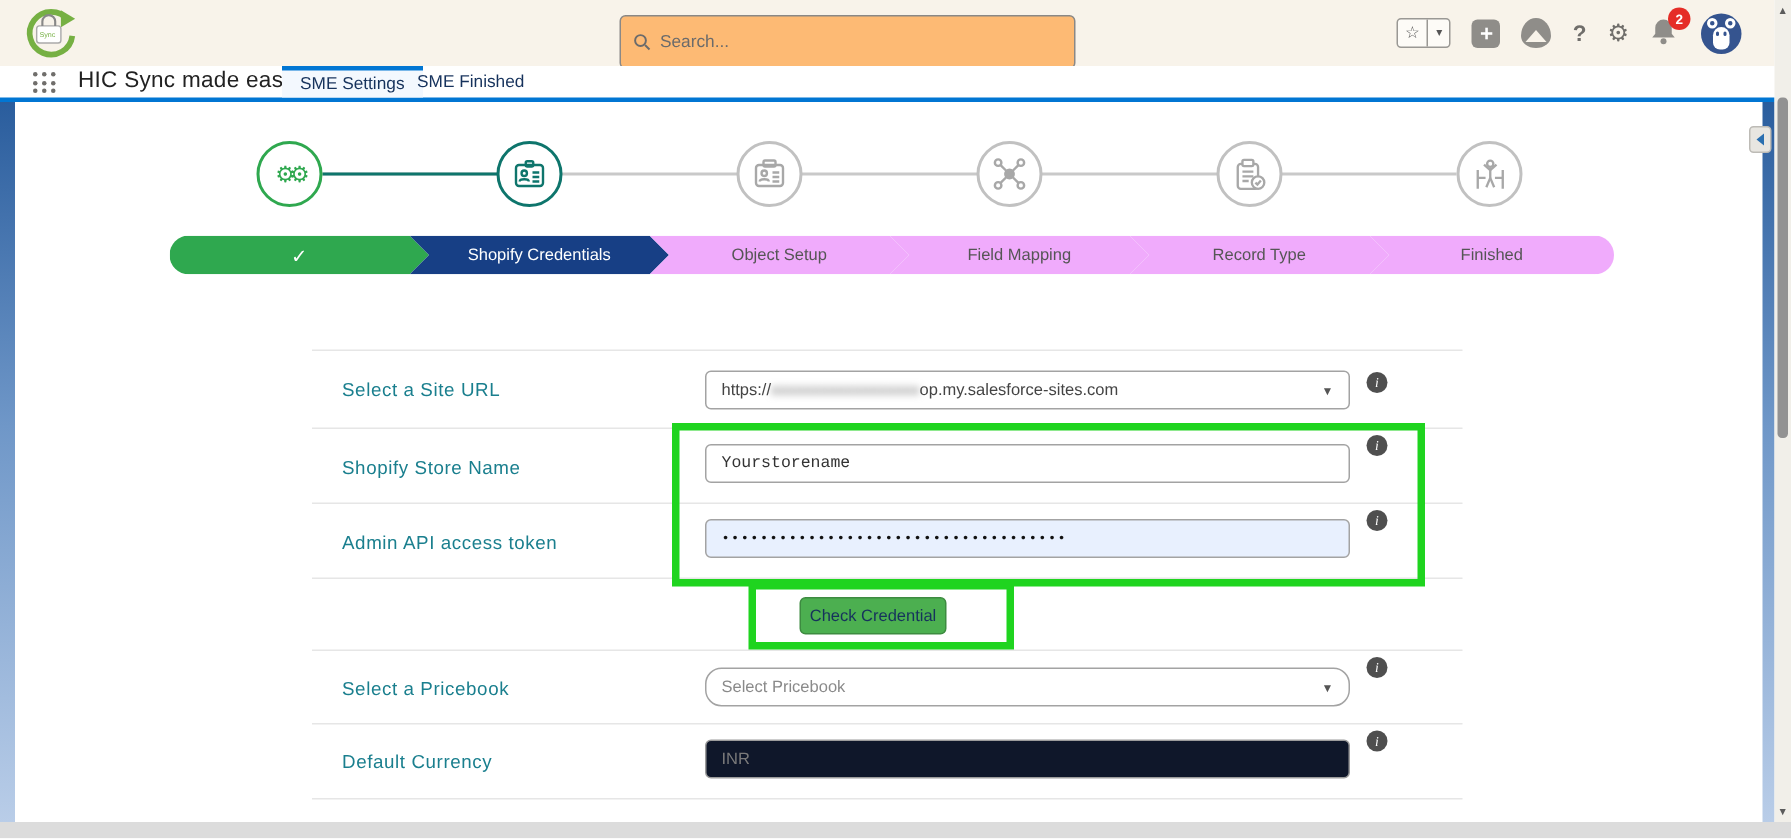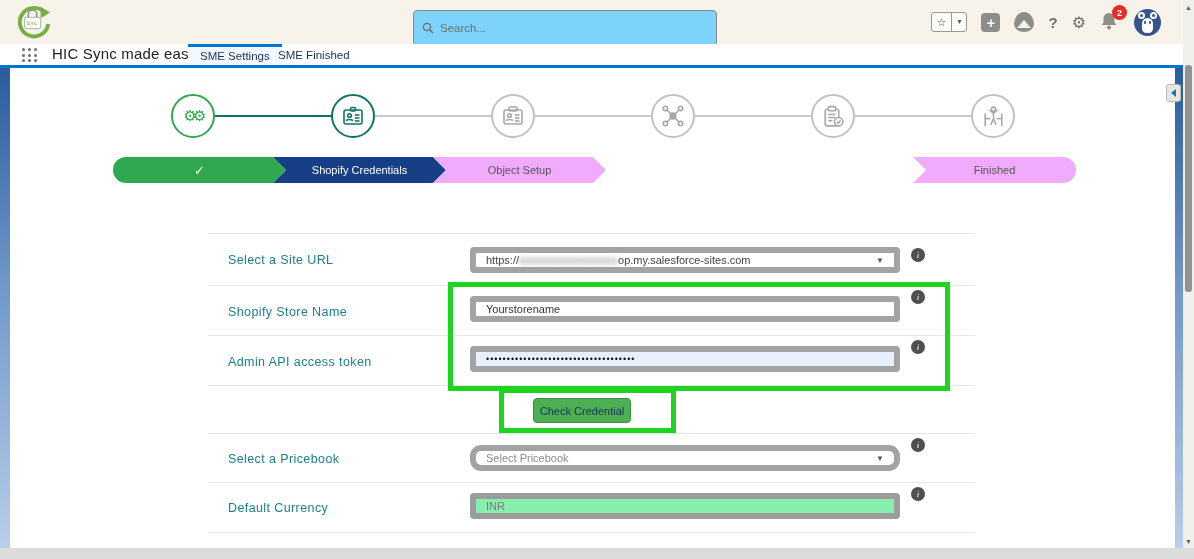--- a/index.html
+++ b/index.html
@@ -3,21 +3,21 @@
 <meta charset="utf-8">
 <style>
   * { margin:0; padding:0; box-sizing:border-box; }
   html,body { width:1194px; height:559px; }
   body { font-family:"Liberation Sans", sans-serif; }
   .screen { position:relative; width:1194px; height:559px; background:#ffffff; overflow:hidden; }
 
   
   .top-header { position:absolute; left:0; top:0; width:1183px; height:44px; background:#f8f3ea; }
   .logo { position:absolute; left:14px; top:3px; width:38px; height:38px; }
-  .search-box { position:absolute; left:413px; top:10px; width:304px; height:36px; background:#7dd3fc;
+  .search-box { position:absolute; left:413px; top:10px; width:304px; height:36px; background:#fdba74;
     border:1px solid #8a8886; border-radius:4px; display:flex; align-items:center; padding:0 8px; gap:6px; }
   .search-box .ph { color:#6b6b6b; font-size:11.5px; }
   .hdr-actions { position:absolute; right:22px; top:9px; height:26px; display:flex; align-items:center; gap:14px; }
   .fav-combo { display:flex; align-items:center; border:1px solid #9a9894; border-radius:3px; background:#fdfbf7; height:20px; }
   .fav-combo .cell { padding:0 5px; font-size:11px; color:#555; line-height:18px; }
   .fav-combo .cell+.cell { border-left:1px solid #9a9894; font-size:8px; }
   .plus-btn { width:19px; height:19px; background:#8f8d89; border-radius:4px; color:#fff; font-size:15px;
     font-weight:bold; display:flex; align-items:center; justify-content:center; line-height:1; }
   .trail-icon { width:20px; height:20px; border-radius:50% 50% 50% 50%/60% 60% 40% 40%; background:#8f8d89;
     position:relative; overflow:hidden; }
@@ -78,28 +78,28 @@
   .seg.mid { clip-path:polygon(0 0, calc(100% - 13px) 0, 100% 50%, calc(100% - 13px) 100%, 0 100%, 13px 50%);
     filter:drop-shadow(-3px 0 0 #ffffff); }
   .seg.first { clip-path:polygon(0 0, calc(100% - 13px) 0, 100% 50%, calc(100% - 13px) 100%, 0 100%); }
   .seg.last { clip-path:polygon(0 0, 100% 0, 100% 100%, 0 100%, 13px 50%); filter:drop-shadow(-3px 0 0 #ffffff); }
   .seg.green { background:#2fa84f; color:#fff; font-size:13px; }
   .seg.navy { background:#173f85; color:#fff; }
 
   
   .divider { position:absolute; left:208px; width:767px; height:1px; background:#e6e6e6; }
   .f-label { position:absolute; left:228px; font-size:12.5px; color:#1a7f8e; letter-spacing:0.4px; }
-  .ctl { position:absolute; left:470px; width:430px; height:26px; border:6px solid #a3a3a3; border-radius:4px;
+  .ctl { position:absolute; left:470px; width:430px; height:26px; border:1px solid #a3a3a3; border-radius:4px;
     background:#fff; font-size:11px; color:#444; display:flex; align-items:center; padding:0 10px; }
   .ctl .caret { margin-left:auto; font-size:8px; color:#555; }
   .ctl input { border:none; outline:none; background:transparent; width:100%; font-size:11px; color:#333;
-    font-family:Liberation Sans, sans-serif; }
+    font-family:Liberation Mono, monospace; }
   .ctl.token { background:#e8f0fe; }
   .ctl.token input { background:transparent; letter-spacing:1px; font-size:9px; color:#111; }
-  .ctl.disabled { background:#86efac; color:#7a7a7a; border-color:#9c9c9c; }
+  .ctl.disabled { background:#0f172a; color:#7a7a7a; border-color:#9c9c9c; }
   .blurred { filter:blur(2.5px); color:#777; }
   .muted { color:#8a8a8a; }
   .info-dot { position:absolute; left:911px; width:14px; height:14px; border-radius:50%; background:#4f4f4f;
     color:#fff; font-size:9px; font-style:italic; font-family:"Liberation Serif", serif;
     display:flex; align-items:center; justify-content:center; }
   .check-btn { position:absolute; left:533px; top:398px; width:98px; height:25px; background:#4caf50;
     border:1px solid #3d8b40; border-radius:4px; color:#16325c; font-size:11px;
     display:flex; align-items:center; justify-content:center; }
 
   
@@ -249,20 +249,26 @@
   <div class="chev-bar">
     <div class="seg first green" style="left:0; width:173px; z-index:1;">
       <span class="lbl">✓</span>
     </div>
     <div class="seg mid navy" style="left:160px; width:173px; z-index:2;">
       <span class="lbl">Shopify Credentials</span>
     </div>
     <div class="seg mid" style="left:320px; width:173px; z-index:3;">
       <span class="lbl">Object Setup</span>
     </div>
+    <div class="seg mid" style="left:480px; width:173px; z-index:4;">
+      <span class="lbl">Field Mapping</span>
+    </div>
+    <div class="seg mid" style="left:640px; width:173px; z-index:5;">
+      <span class="lbl">Record Type</span>
+    </div>
     <div class="seg last" style="left:800px; width:163px; z-index:6;">
       <span class="lbl">Finished</span>
     </div>
   </div>
 
   <div class="divider" style="top:233px;"></div>
   <div class="divider" style="top:285px;"></div>
   <div class="divider" style="top:335px;"></div>
   <div class="divider" style="top:385px;"></div>
   <div class="divider" style="top:433px;"></div>

